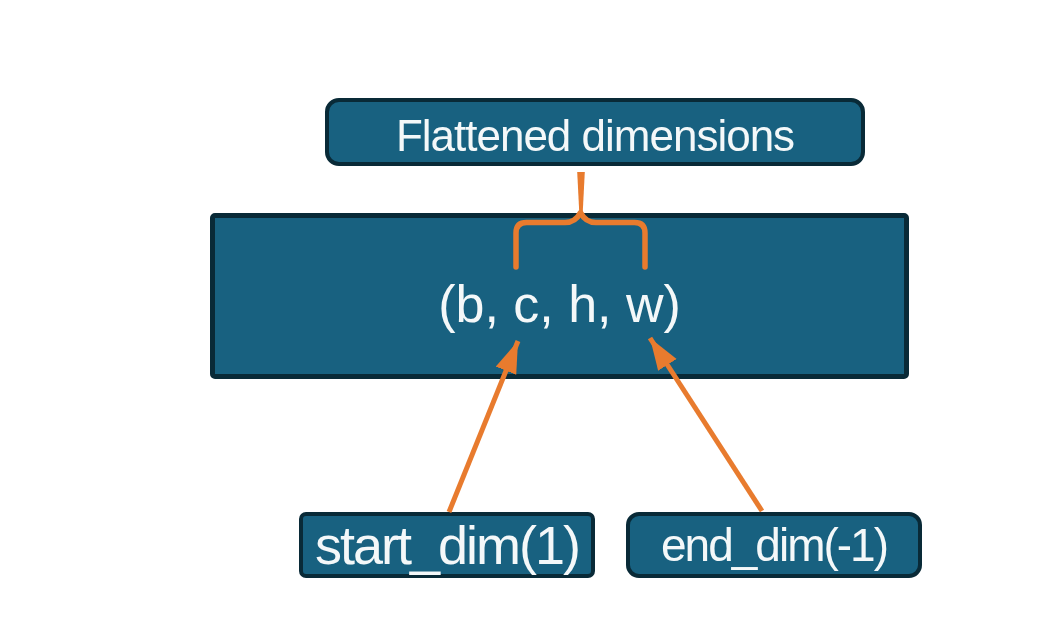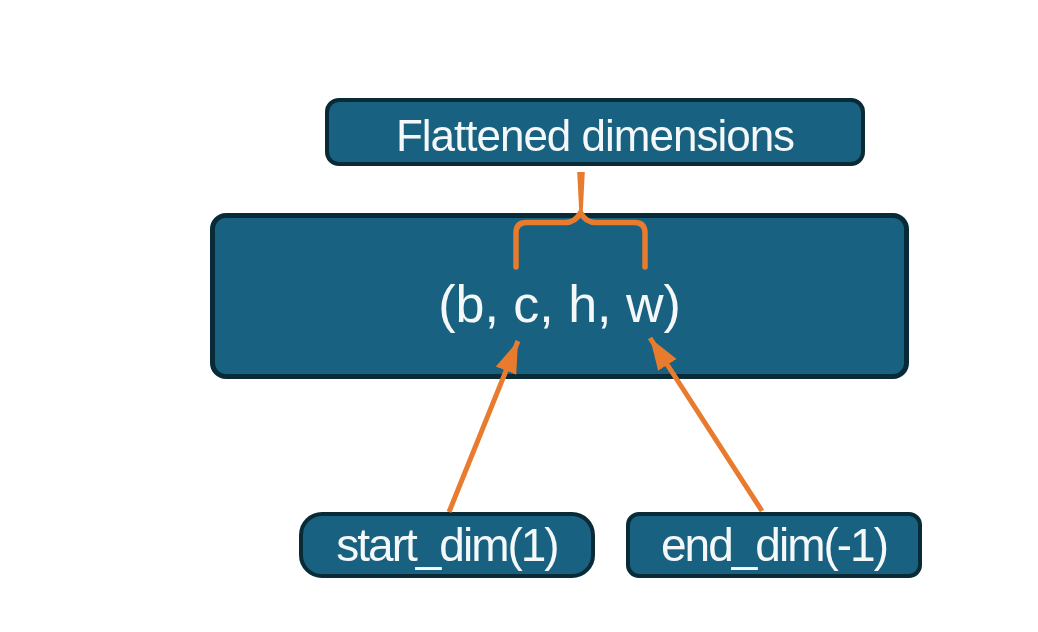--- a/index.html
+++ b/index.html
@@ -32,29 +32,29 @@
     width: 540px; height: 68px;
     border-radius: 14px;
     font-size: 44px;
     letter-spacing: -1px;
     padding-top: 8px;
   }
   .node-tensor {
     left: 178px; top: 213px;
     width: 699px; height: 166px;
     border-width: 5px;
-    border-radius: 16px;
+    border-radius: 5px;
     font-size: 52px;
     padding-top: 16px;
   }
   .node-start-dim {
     left: 267px; top: 512px;
     width: 296px; height: 66px;
-    border-radius: 23px;
-    font-size: 46px;
+    border-radius: 7px;
+    font-size: 54px;
     letter-spacing: -2px;
   }
   .node-end-dim {
     left: 594px; top: 512px;
     width: 296px; height: 66px;
     border-radius: 13px;
     font-size: 46px;
     letter-spacing: -2px;
   }
   .overlay {

